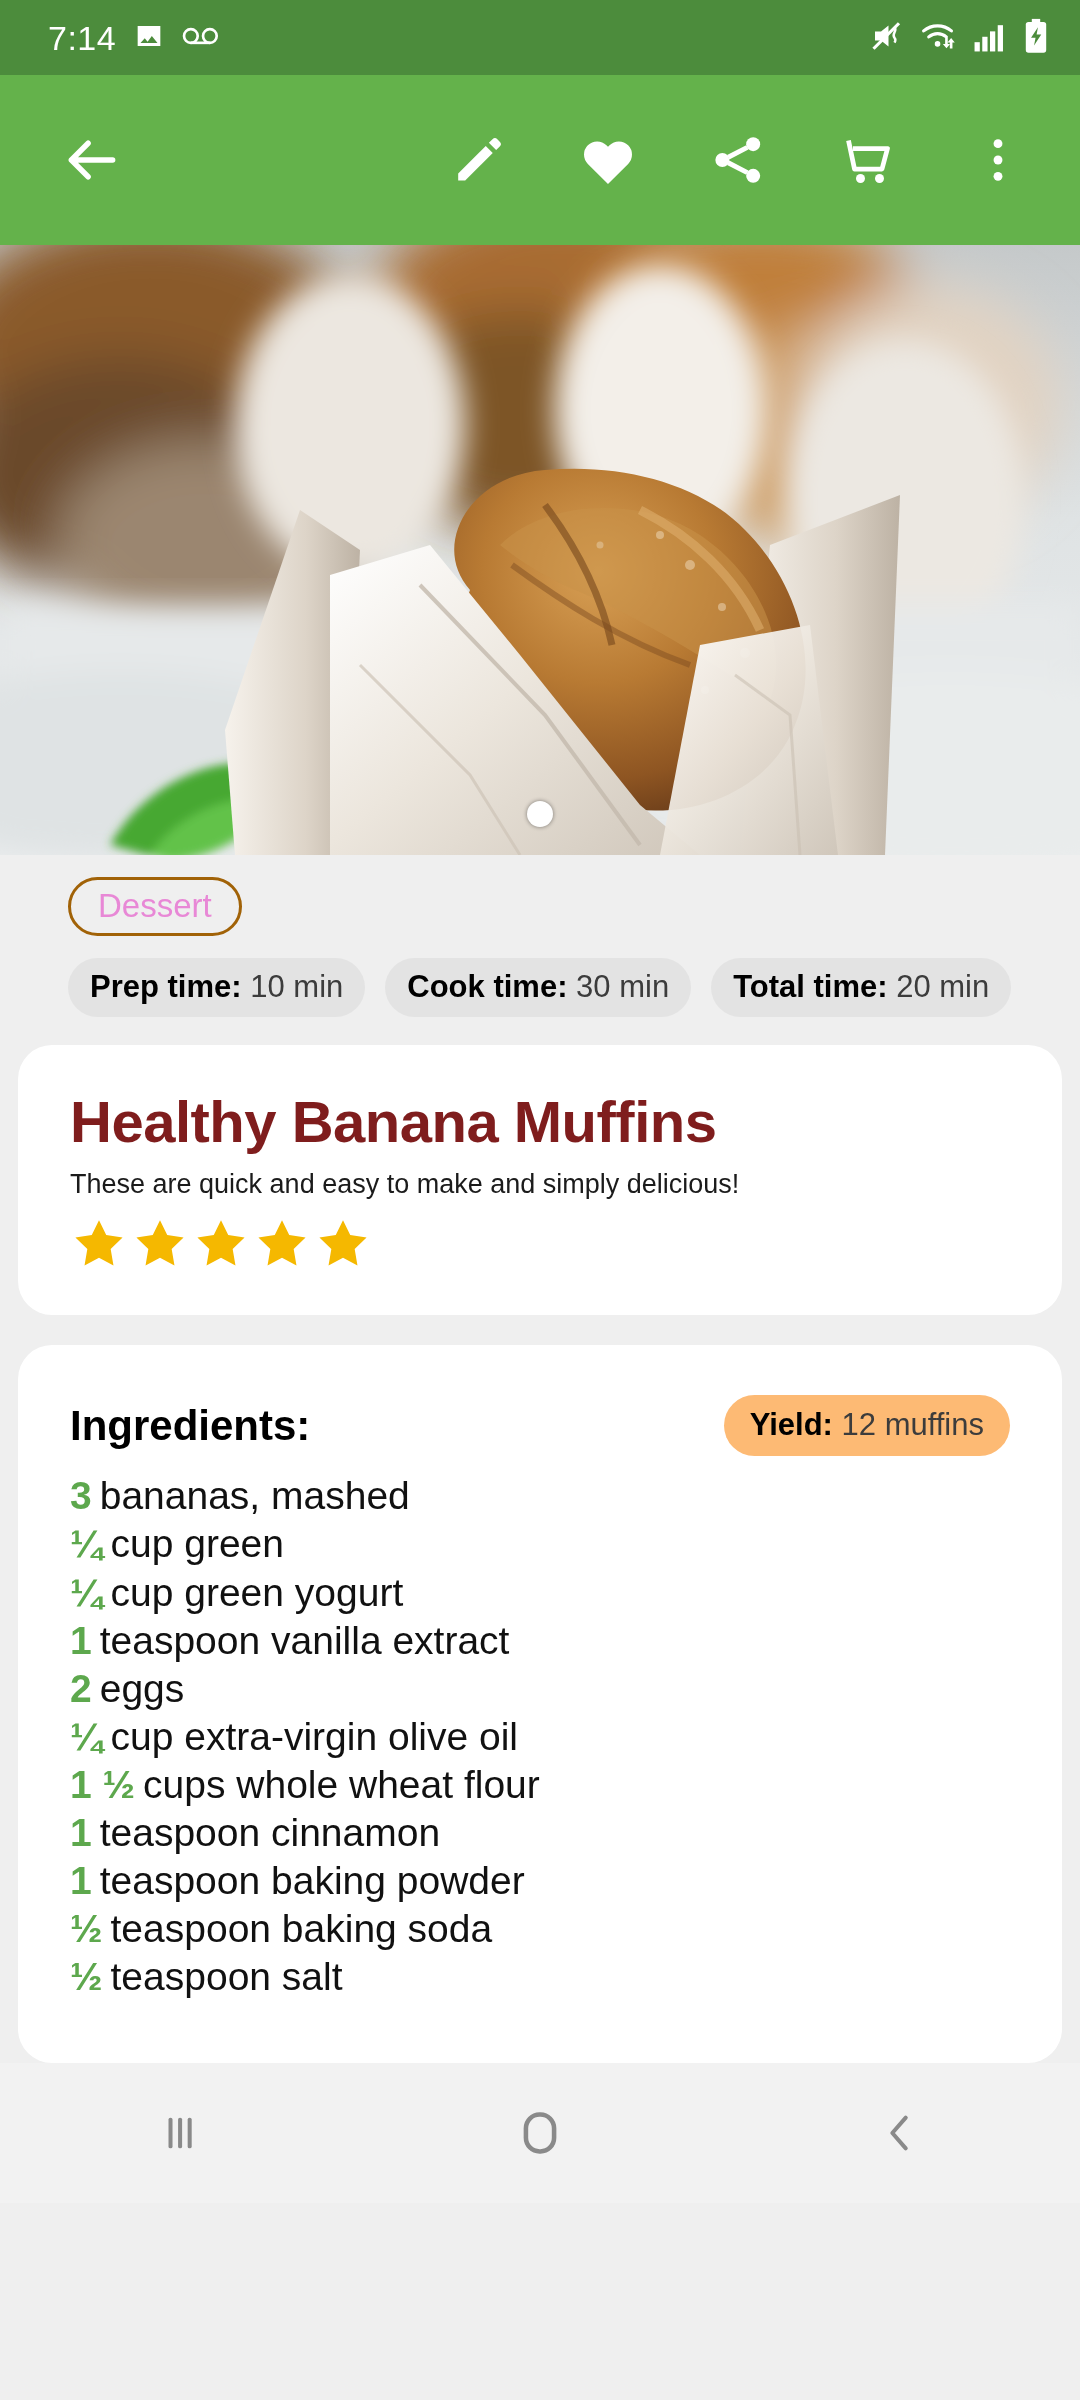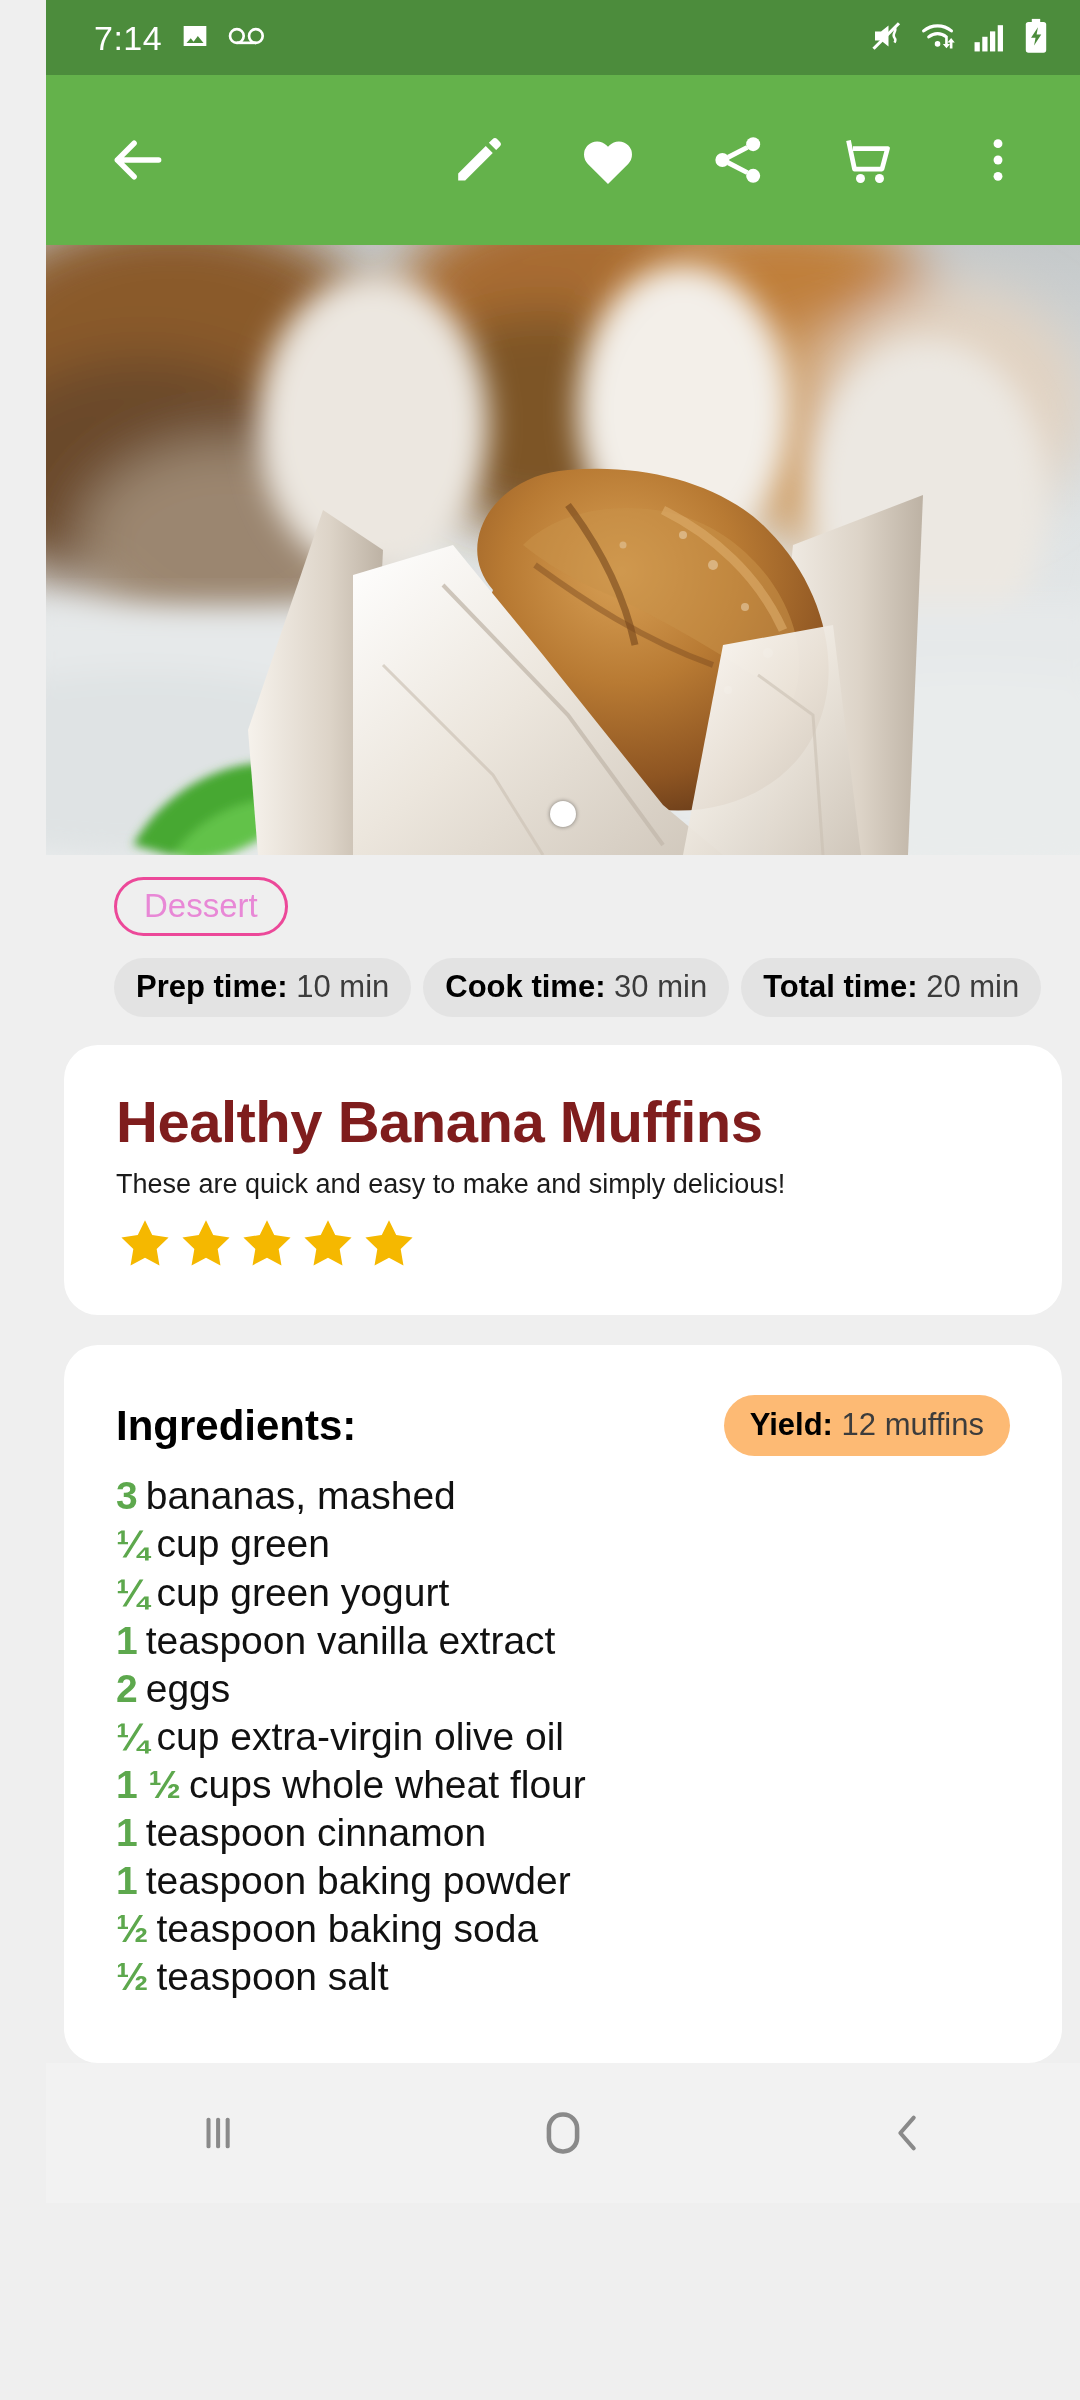--- a/index.html
+++ b/index.html
@@ -12,21 +12,20 @@
     overflow: hidden;
   }
 
   .phone {
     position: relative;
     width: 1080px;
     height: 1808px;
     background: #efefef;
     display: flex;
     flex-direction: column;
-    padding-left: 46px;
   }
 
   
   .status-bar {
     height: 75px;
     background: #4c8c3c;
     display: flex;
     align-items: center;
     padding: 0 30px 0 48px;
     flex: 0 0 auto;
@@ -96,33 +95,33 @@
   }
 
   
   .meta {
     padding: 22px 0 0 0;
     flex: 0 0 auto;
   }
   .chip-category {
     display: inline-block;
     margin-left: 68px;
-    border: 3px solid #ec4899;
+    border: 3px solid #a16207;
     color: #e888d6;
     border-radius: 40px;
     padding: 9px 27px 11px;
     font-size: 33px;
     line-height: 1;
     background: transparent;
     cursor: pointer;
   }
   .times-row {
     display: flex;
     align-items: center;
-    gap: 12px;
+    gap: 20px;
     margin-top: 22px;
     padding: 0 18px 0 68px;
   }
   .chip-time {
     background: #e3e3e3;
     border-radius: 34px;
     padding: 13px 22px 15px;
     font-size: 31px;
     line-height: 1;
     color: #3c3c3c;

